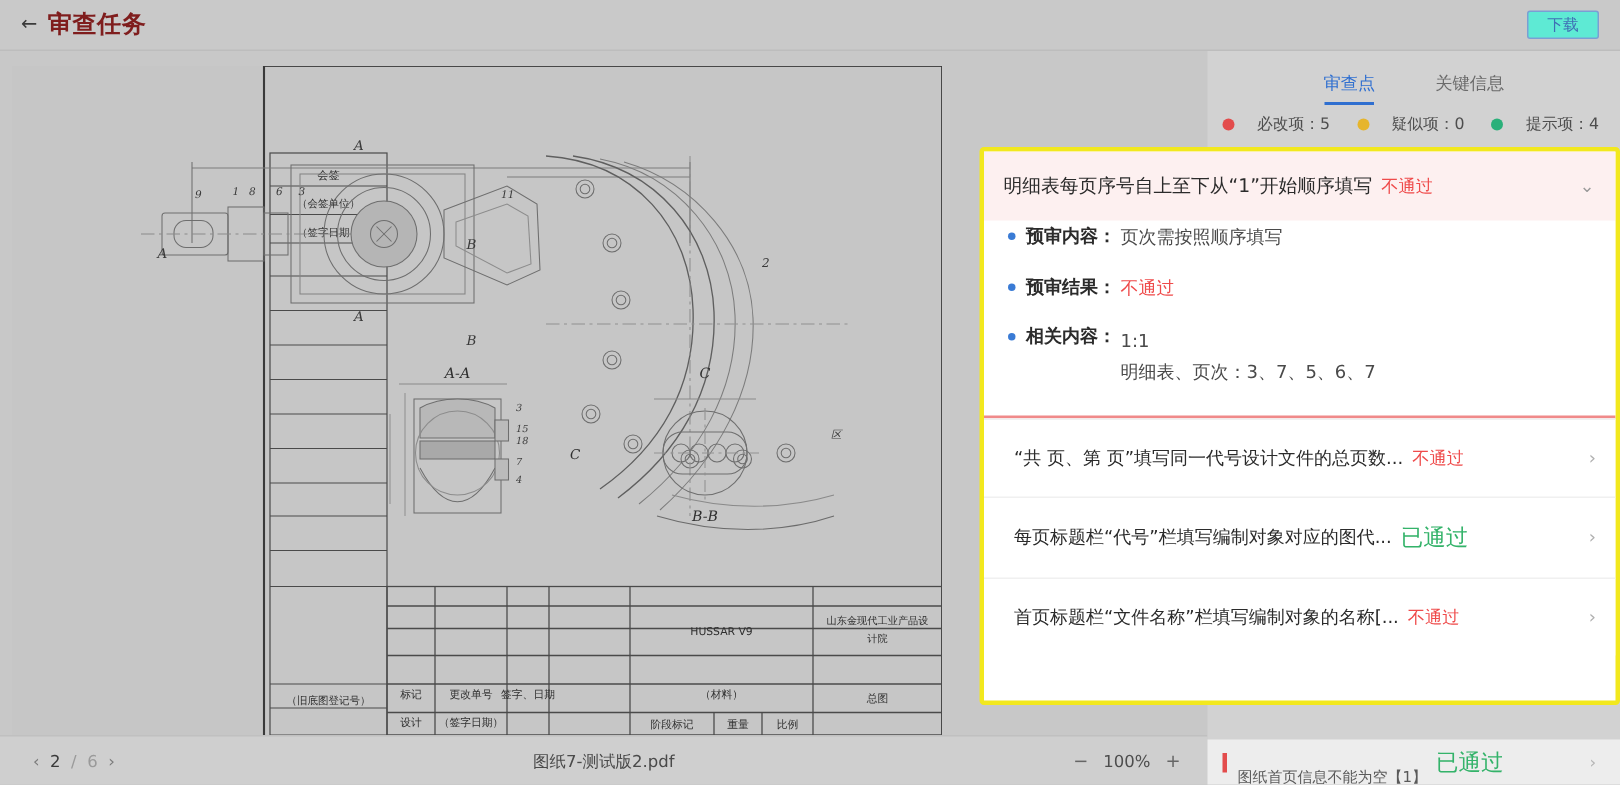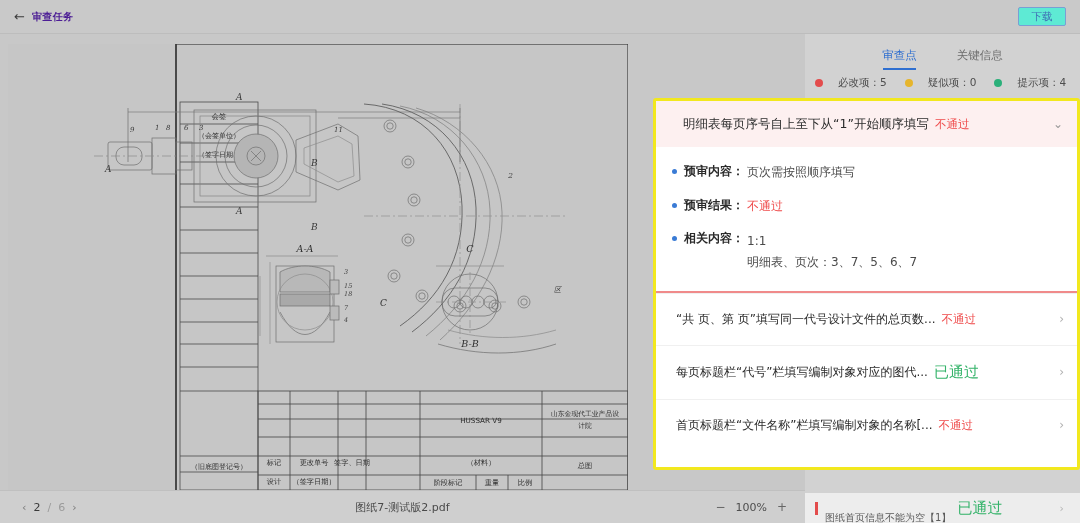--- a/index.html
+++ b/index.html
@@ -13,21 +13,21 @@
   
   .topbar {
     position: absolute; top: 0; left: 0;
     width: 1080px; height: 34px;
     background: #c9c9c9;
     border-bottom: 1px solid #bdbdbd;
     display: flex; align-items: center;
   }
   .back-area { display: flex; align-items: center; gap: 7px; margin-left: 14px; }
   .back-arrow { font-size: 13px; color: #3a3a3a; line-height: 1; }
-  .page-title { font-size: 10px; font-weight: bold; color: #4c1d95; letter-spacing: .4px; text-align: right; }
+  .page-title { font-size: 16px; font-weight: bold; color: #7f1d1d; letter-spacing: .4px; text-align: right; }
   .download-btn {
     position: absolute; right: 14px; top: 7px;
     width: 48px; height: 19px;
     border: 1px solid #7a9fd4;
     background: #5eead4;
     color: #3f6fb5;
     font-size: 10.5px;
     display: flex; align-items: center; justify-content: center;
     border-radius: 2px;
     cursor: pointer;
@@ -107,36 +107,36 @@
     position: absolute;
     left: 653px; top: 98px;
     width: 427px; height: 372px;
     border: 3px solid #f2e81e;
     border-radius: 3px;
     background: #ffffff;
     overflow: hidden;
   }
   .card-header {
     background: #fdf0f0;
-    padding: 13px 14px 13px 27px;
+    padding: 13px 14px 13px 13px;
     display: flex; align-items: center;
     position: relative;
     min-height: 46px;
   }
   .card-header .htext {
     font-size: 12.5px; color: #2b2b2b; font-weight: 500; line-height: 1.3;
   }
   .badge-fail { color: #ef4b4b; font-size: 11.5px; margin-left: 6px; }
   .badge-pass { color: #34b36a; font-size: 15px; margin-left: 6px; font-family: Liberation Mono, monospace; }
   .chev {
     position: absolute; right: 14px; top: 50%;
     transform: translateY(-50%);
     color: #9a9a9a; font-size: 12px; cursor: pointer;
   }
-  .card-body { background: #fff; padding: 16px 14px 16px 16px; }
+  .card-body { background: #fff; padding: 2px 14px 16px 16px; }
   .row { display: flex; align-items: flex-start; margin-bottom: 15px; }
   .row:last-child { margin-bottom: 4px; }
   .bullet {
     width: 5px; height: 5px; border-radius: 50%;
     background: #3a7bd5; margin-top: 6px; margin-right: 7px; flex: none;
   }
   .rlabel { font-size: 12px; color: #2b2b2b; font-weight: bold; flex: none; }
   .rvalue { font-size: 12px; color: #4a4a4a; margin-left: 3px; line-height: 1.55; }
   .rvalue.fail { color: #ef4b4b; }
   .divider-red { height: 1.5px; background: #f08a8a; margin: 0; }

